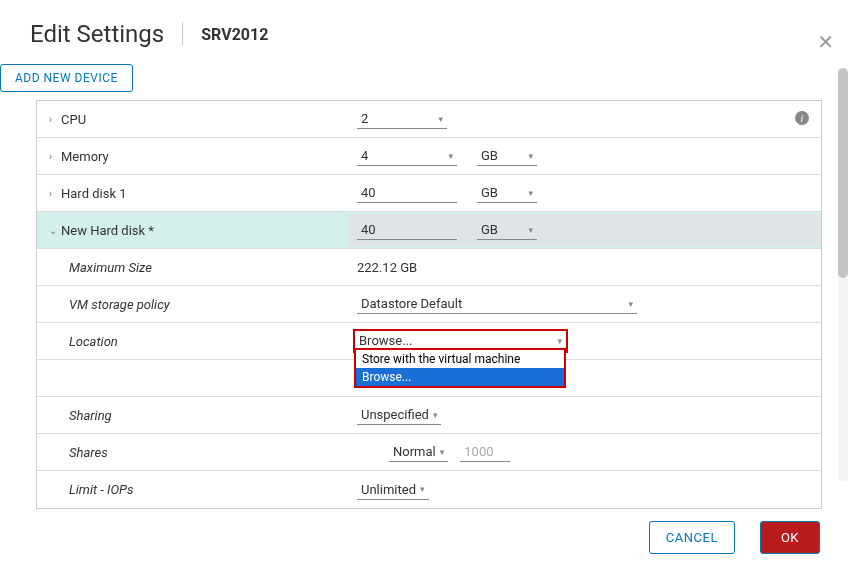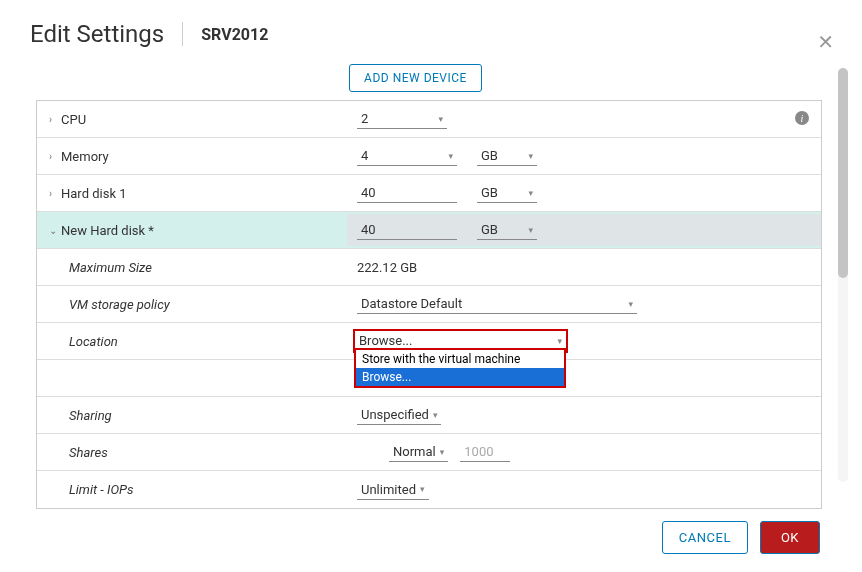--- a/index.html
+++ b/index.html
@@ -2,21 +2,21 @@
 <html><head>
 <meta charset="utf-8">
 <style>
 * { box-sizing: border-box; margin: 0; padding: 0; font-family: -apple-system, BlinkMacSystemFont, "Segoe UI", Roboto, Arial, sans-serif; }
 body { background: #fff; width: 862px; height: 572px; position: relative; overflow: hidden; }
 .header { display: flex; align-items: center; padding: 20px 30px 12px 30px; }
 .title { font-size: 24px; font-weight: 400; color: #333; }
 .divider-v { width: 1px; height: 24px; background: #ccc; margin: 0 18px; }
 .subtitle { font-size: 16px; color: #333; font-weight: bold; }
 .close-x { position: absolute; right: 28px; top: 30px; font-size: 20px; color: #999; cursor: pointer; }
-.toolbar { display: flex; justify-content: center; padding: 4px 40px 8px 9px; }
+.toolbar { display: flex; justify-content: flex-start; padding: 4px 40px 8px 0; }
 .add-btn { border: 1px solid #0079b8; color: #0079b8; background: #fff; padding: 6px 14px; font-size: 12px; letter-spacing: 0.5px; cursor: pointer; border-radius: 3px; }
 .grid { border: 1px solid #ccc; margin: 0 40px 0 36px; }
 .row { display: flex; align-items: center; border-bottom: 1px solid #ddd; min-height: 37px; font-size: 13px; color: #333; background: #fff; position: relative; }
 .row:last-child { border-bottom: none; }
 .row.expanded { background: #d4f0ed; }
 .row.expanded .value-cell { background: #dfe4e7; }
 .label-cell { flex: 0 0 310px; display: flex; align-items: center; padding-left: 12px; }
 .chev { font-size: 10px; color: #777; width: 12px; display: inline-block; }
 .child { padding-left: 32px; font-style: italic; }
 .value-cell { flex: 1; display: flex; align-items: center; padding: 6px 10px 6px 10px; }
@@ -24,21 +24,21 @@
 .us-input { width: 90px; }
 .us-mid { width: 100px; margin-right: 20px; }
 .us-unit { width: 60px; }
 .us-wide { width: 280px; }
 .chev-d { color: #888; font-size: 9px; margin-left: 4px; }
 .info-icon { position: absolute; right: 12px; top: 10px; width: 14px; height: 14px; border-radius: 50%; background: #888; color: #fff; font-size: 10px; display: flex; align-items: center; justify-content: center; font-style: italic; font-family: serif; }
 .highlight-box { border: 2px solid #c00; position: relative; }
 .dropdown-pop { position: absolute; border: 2px solid #c00; background: #fff; z-index: 5; left: 354px; top: 348px; width: 212px; }
 .dd-item { font-size: 12px; padding: 2px 6px; cursor: pointer; }
 .dd-item.sel { background: #1a6fd6; color: #fff; }
-.footer { position: absolute; bottom: 18px; right: 42px; display: flex; gap: 12px; }
+.footer { position: absolute; bottom: 18px; right: 42px; display: flex; gap: 25px; }
 .btn { padding: 8px 16px; font-size: 13px; border-radius: 3px; cursor: pointer; letter-spacing: 0.5px; }
 .btn-cancel { background: #fff; border: 1px solid #0079b8; color: #0079b8; }
 .btn-ok { background: #b91c1c; border: 1px solid #0079b8; color: #fff; padding: 8px 20px; }
 .scroll-track { position: absolute; right: 14px; top: 68px; width: 10px; height: 414px; background: #f5f5f5; border-radius: 5px; }
 .scroll-thumb { position: absolute; right: 14px; top: 68px; width: 10px; height: 210px; background: #c4c4c4; border-radius: 5px; }
 .plain { color: #333; }
 </style>
 </head>
 <body>
 

